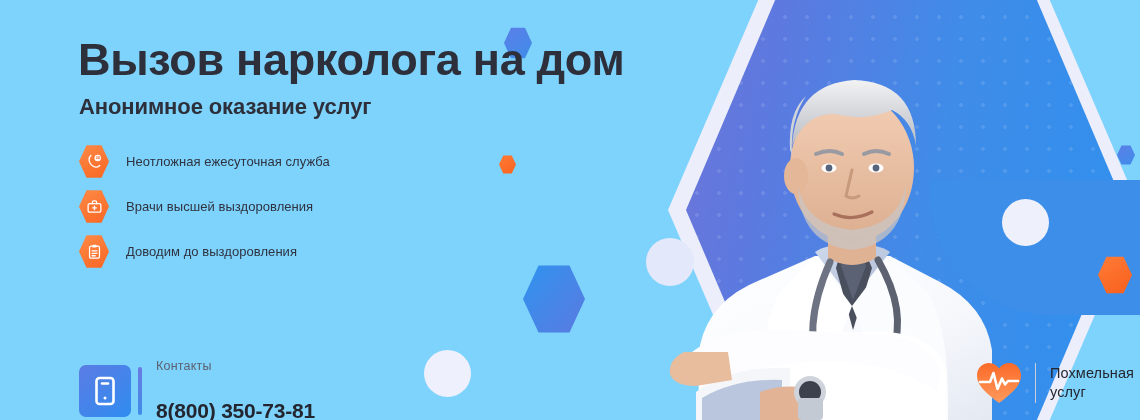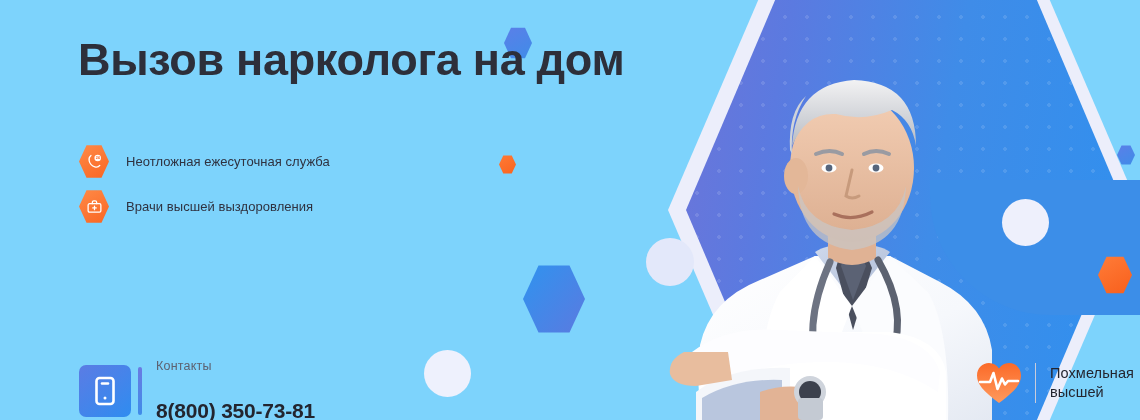--- a/index.html
+++ b/index.html
@@ -201,20 +201,21 @@
     <rect x="158" y="398" width="25" height="22" rx="4" fill="#c4cad3"></rect>
   </svg>
 
   <div class="deco hex" id="hex-blue-top"></div>
   <div class="deco hex" id="hex-orange-sm"></div>
   <div class="deco hex" id="hex-blue-big"></div>
   <div class="deco hex" id="hex-blue-dot"></div>
   <div class="deco hex" id="hex-orange-md"></div>
 
   <div id="headline">Вызов нарколога на дом</div>
+  <div id="subheadline">Анонимное оказание услуг</div>
 
   <div id="features">
 
     <div class="feature">
       <span class="feat-hex">
         <svg width="17" height="17" viewBox="0 0 24 24" fill="none" stroke="#ffffff" stroke-width="1.8" stroke-linecap="round" stroke-linejoin="round">
           <path d="M7 3.5 Q3.5 6 4.5 11 Q6 17.5 12.5 19.5 Q17 20.8 19.5 17.5"></path>
           <circle cx="16.5" cy="7" r="4.6" fill="#ffffff" stroke="none"></circle>
           <text x="16.5" y="9" font-size="5.2" text-anchor="middle" fill="#f96522" stroke="none" font-family="Liberation Sans, sans-serif" font-weight="bold">24</text>
         </svg>
@@ -227,20 +228,30 @@
         <svg width="17" height="17" viewBox="0 0 24 24" fill="none" stroke="#ffffff" stroke-width="1.8" stroke-linecap="round" stroke-linejoin="round">
           <rect x="3" y="8" width="18" height="12" rx="2"></rect>
           <path d="M9 8 V6 a2 2 0 0 1 2-2 h2 a2 2 0 0 1 2 2 V8"></path>
           <path d="M12 11.5 V16.5 M9.5 14 H14.5"></path>
         </svg>
       </span>
       <span class="feat-label">Врачи высшей выздоровления</span>
     </div>
 
 
+    <div class="feature">
+      <span class="feat-hex">
+        <svg width="17" height="17" viewBox="0 0 24 24" fill="none" stroke="#ffffff" stroke-width="1.8" stroke-linecap="round" stroke-linejoin="round">
+          <rect x="5" y="4.5" width="14" height="17" rx="2"></rect>
+          <rect x="9" y="2.5" width="6" height="4" rx="1.2" fill="#ffffff" stroke="none"></rect>
+          <path d="M8.5 11 H15.5 M8.5 14.5 H15.5 M8.5 18 H13"></path>
+        </svg>
+      </span>
+      <span class="feat-label">Доводим до выздоровления</span>
+    </div>
 
   </div>
 
   <div id="contacts">
     <span id="contact-icon">
       <svg width="22" height="30" viewBox="0 0 22 30" fill="none" stroke="#ffffff" stroke-width="2.6" stroke-linecap="round" stroke-linejoin="round">
         <rect x="2.5" y="2" width="17" height="26" rx="3"></rect>
         <path d="M8 7.5 H14"></path>
         <circle cx="11" cy="22" r="1.5" fill="#ffffff" stroke="none"></circle>
       </svg>
@@ -261,17 +272,17 @@
               <stop offset="100%" stop-color="#ff9a5e"></stop>
           </linearGradient>
         </defs>
         <path d="M24 43 C8 31 2 24 2 15.5 C2 8 7.5 3 14 3 C18.4 3 21.8 5.2 24 8.6 C26.2 5.2 29.6 3 34 3 C40.5 3 46 8 46 15.5 C46 24 40 31 24 43 Z" fill="url(#heartG)"></path>
         <path d="M5 22 H15 L18.5 13 L22.5 29 L27 18.5 L30 24.5 L33 21 H43" stroke="#ffffff" stroke-width="2.6" fill="none" stroke-linecap="round" stroke-linejoin="round"></path>
       </svg>
     </span>
     <span id="logo-divider"></span>
     <span id="logo-text">
       <div>Похмельная</div>
-      <div>высшей</div>
+      <div>услуг</div>
     </span>
   </div>
 
 </div>
 
 </body></html>

